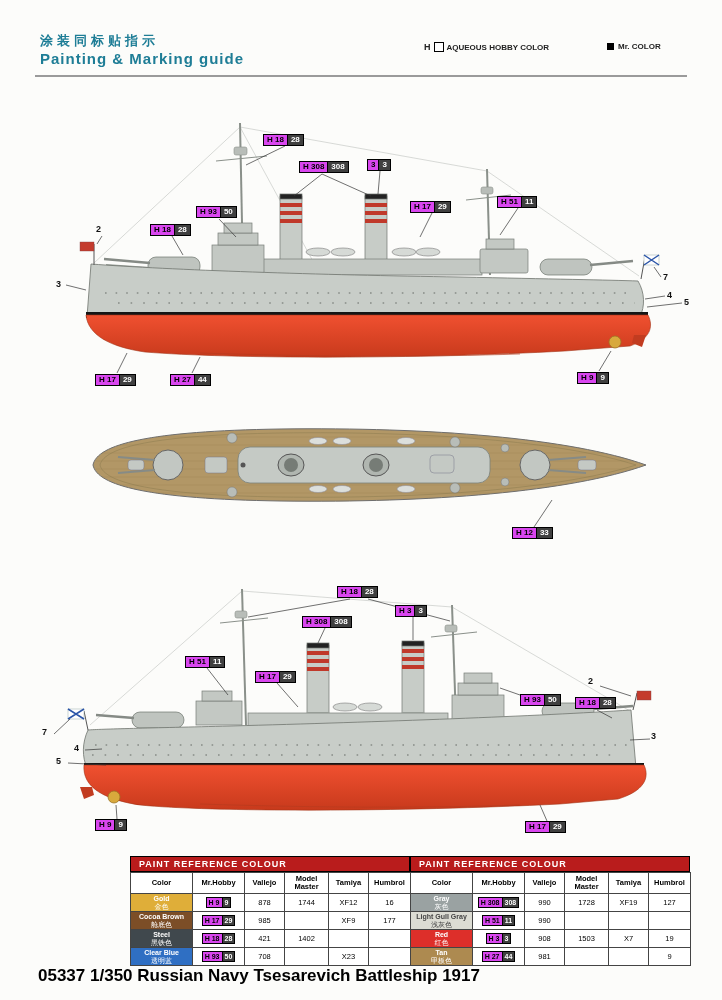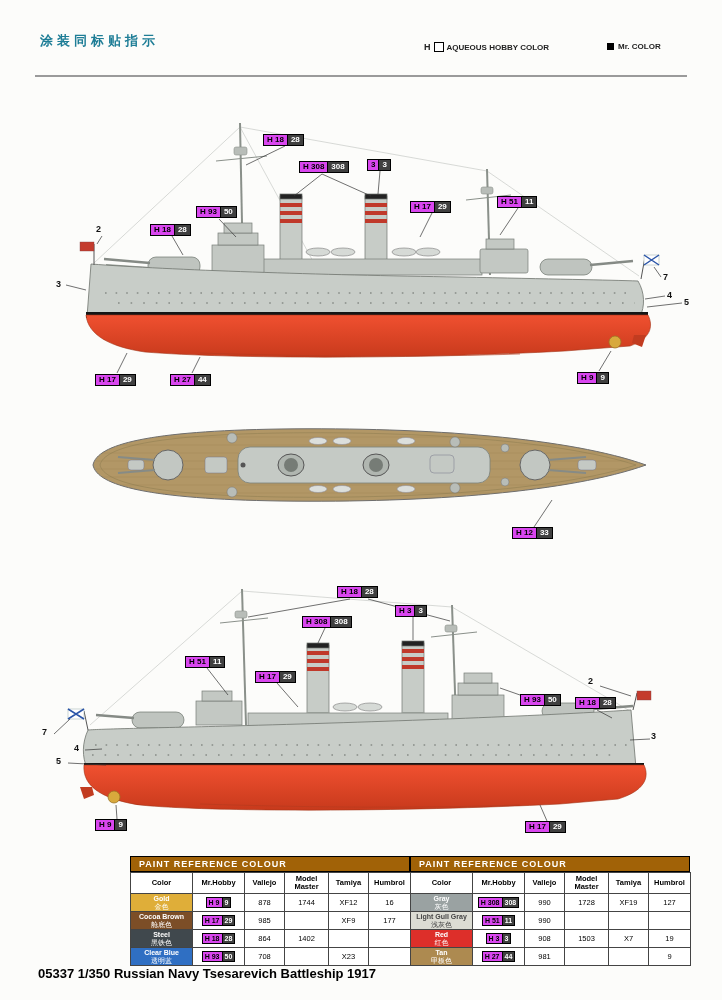--- a/index.html
+++ b/index.html
@@ -12,37 +12,38 @@
   .legend-h{font-size:9px;font-weight:bold;}
   .legend-box{width:8px;height:8px;border:1px solid #000;background:#fff;margin:0 3px;display:inline-block;}
   .legend-square{width:7px;height:7px;background:#000;margin-right:4px;display:inline-block;}
   .view{position:absolute;left:0;}
   .callout{position:absolute;display:flex;font-weight:bold;font-size:8px;line-height:10px;white-space:nowrap;z-index:6;}
   .co-w{background:#d946ef;border:1px solid #000;color:#000;padding:0 3px;}
   .co-b{background:#404040;border:1px solid #000;border-left:none;color:#fff;padding:0 3px;}
   .partnum{position:absolute;font-weight:bold;font-size:9px;color:#111;z-index:6;}
   .paint-tables{position:absolute;top:856px;left:130px;display:flex;z-index:6;}
   .ptable{width:280px;}
-  .tbl-title{background:#a16207;color:#fff;font-weight:bold;font-size:9px;letter-spacing:1px;padding:2px 0 2px 8px;border:1px solid #000;}
+  .tbl-title{background:#b91c1c;color:#fff;font-weight:bold;font-size:9px;letter-spacing:1px;padding:2px 0 2px 8px;border:1px solid #000;}
   .ptable table{border-collapse:collapse;width:280px;table-layout:fixed;}
   .ptable th,.ptable td{border:1px solid #444;font-size:7.5px;text-align:center;padding:0;height:17px;overflow:hidden;background:#fff;}
   .ptable th{font-weight:bold;line-height:8px;height:20px;}
   .swatch .sw-name{font-weight:bold;font-size:7px;line-height:8px;}
   .swatch .sw-cn{font-size:7px;line-height:8px;}
   .co-mini{display:inline-flex;font-weight:bold;font-size:7px;line-height:9px;}
   .co-mini .co-w{padding:0 2px;}
   .co-mini .co-b{padding:0 2px;}
-  .footer{position:absolute;top:966px;left:38px;font-weight:bold;font-size:13px;color:#000;}
+  .footer{position:absolute;top:966px;left:38px;font-weight:bold;font-size:17px;color:#000;}
 </style>
 </head>
 <body>
 
 <div class="page">
 
   <div class="title-cn">涂装同标贴指示</div>
+  <div class="title-en">Painting  &amp;  Marking  guide</div>
   <div class="legend" style="left:424px;top:42px;">
     <span class="legend-h">H</span>
     <span class="legend-box"></span>
     <span>AQUEOUS HOBBY COLOR</span>
   </div>
   <div class="legend" style="left:607px;top:42px;">
     <span class="legend-square"></span>
     <span>Mr. COLOR</span>
   </div>
   <div class="header-rule"></div>
@@ -433,21 +434,21 @@
         </tr>
         <tr>
           <td class="swatch" style="background-color: rgb(64, 72, 77); color: rgb(255, 255, 255);">
                 <div class="sw-name">Steel</div>
                 <div class="sw-cn">黑铁色</div>
               </td>
           <td><span class="co-mini">
                   <span class="co-w">H 18</span>
                   <span class="co-b">28</span>
                 </span></td>
-          <td>864</td>
+          <td>421</td>
           <td>1402</td>
           <td></td>
           <td></td>
         </tr>
         <tr>
           <td class="swatch" style="background-color: rgb(47, 111, 195); color: rgb(255, 255, 255);">
                 <div class="sw-name">Clear Blue</div>
                 <div class="sw-cn">透明蓝</div>
               </td>
           <td><span class="co-mini">

